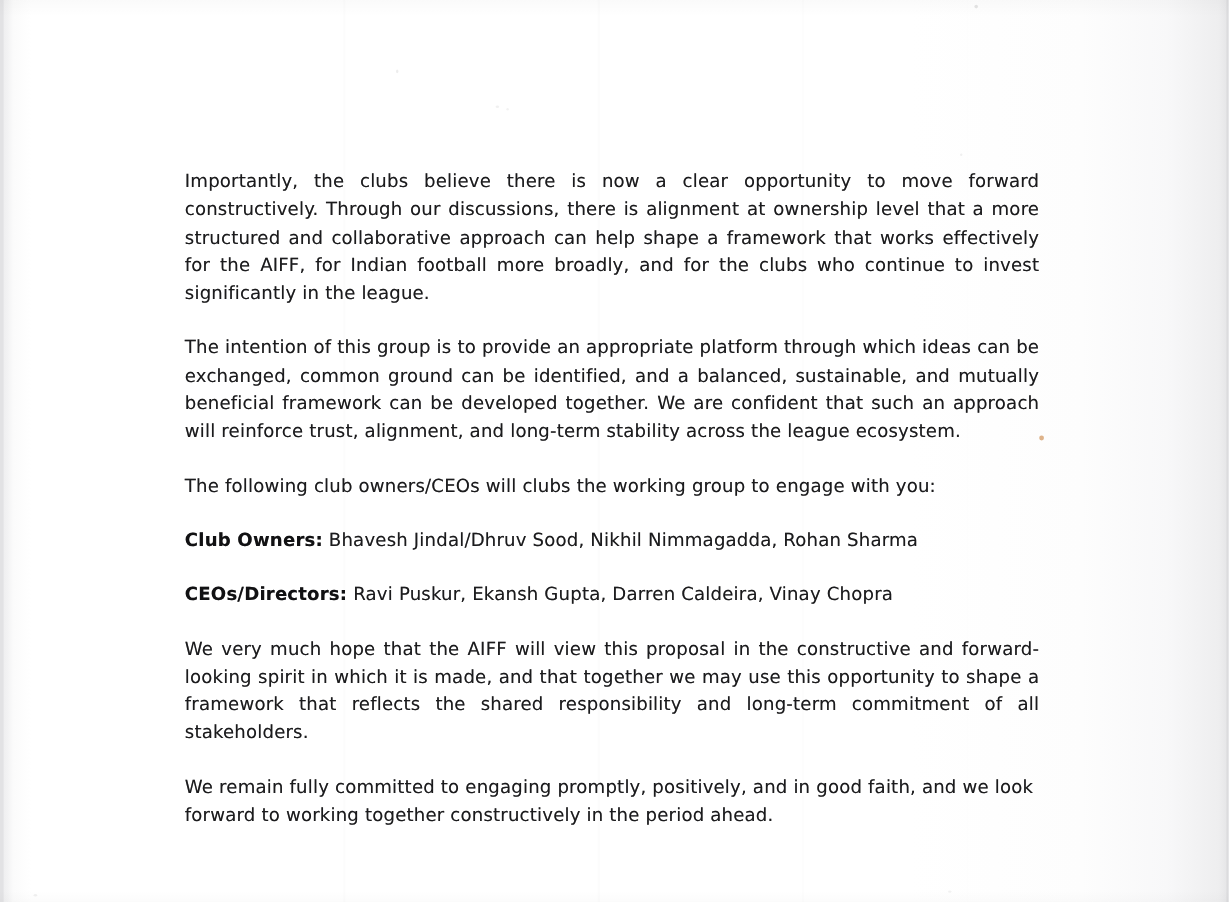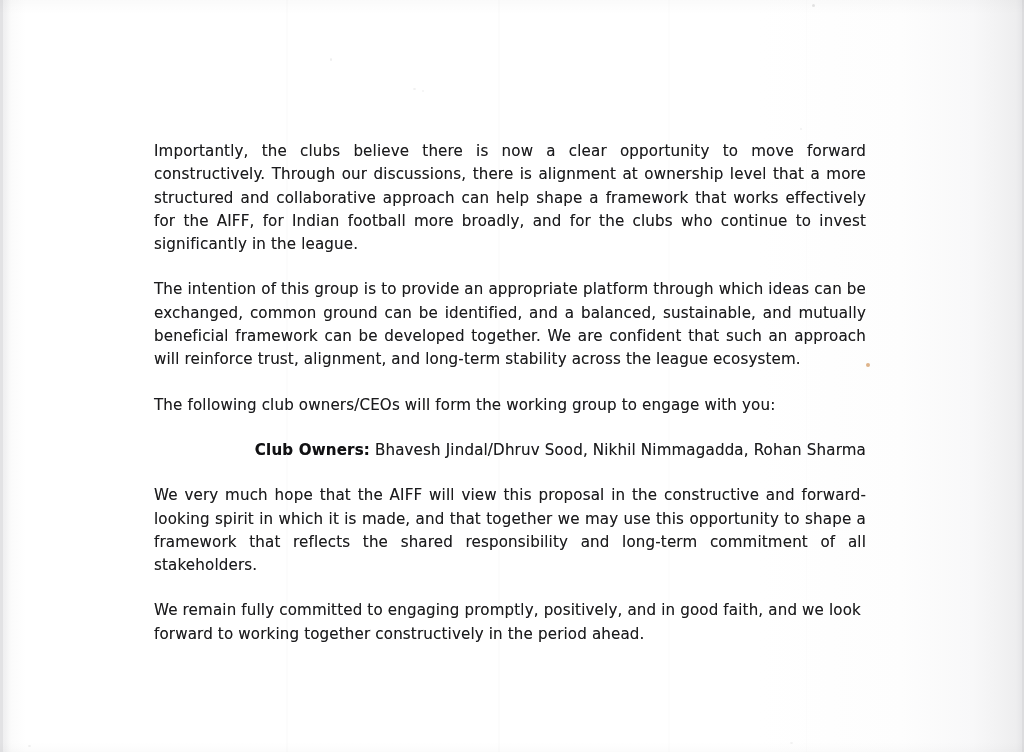--- a/index.html
+++ b/index.html
@@ -103,21 +103,21 @@
 
   .intro-line {
     margin-bottom: 40px;
   }
 
   .roster-line {
     margin: 0 0 22px 0;
     font-size: 15.1px;
     line-height: 23.3px;
     color: #1b1b1d;
-    text-align: right;
+    text-align: left;
     letter-spacing: 0.01em;
     text-shadow: 0 0 0.45px rgba(0,0,0,0.42);
   }
   .roster-line .role {
     font-weight: 700;
     color: #111113;
   }
 
   
   .speck {
@@ -158,27 +158,31 @@
   <div class="edge-top"></div>
   <div class="edge-bottom"></div>
 
   <div class="letter-body">
 
     <p class="para">Importantly, the clubs believe there is now a clear opportunity to move forward constructively. Through our discussions, there is alignment at ownership level that a more structured and collaborative approach can help shape a framework that works effectively for the AIFF, for Indian football more broadly, and for the clubs who continue to invest significantly in the league.</p>
 
 
     <p class="para">The intention of this group is to provide an appropriate platform through which ideas can be exchanged, common ground can be identified, and a balanced, sustainable, and mutually beneficial framework can be developed together. We are confident that such an approach will reinforce trust, alignment, and long-term stability across the league ecosystem.</p>
 
-    <p class="para last-line-left intro-line">The following club owners/CEOs will form the working group to engage with you:</p>
+    <p class="para last-line-left intro-line">The following club owners/CEOs will clubs the working group to engage with you:</p>
 
     <p class="roster-line">
       <span class="role">Club Owners:</span>
       <span>Bhavesh Jindal/Dhruv Sood, Nikhil Nimmagadda, Rohan Sharma</span>
     </p>
 
+    <p class="roster-line">
+      <span class="role">CEOs/Directors:</span>
+      <span>Ravi Puskur, Ekansh Gupta, Darren Caldeira, Vinay Chopra</span>
+    </p>
 
     <p class="para">We very much hope that the AIFF will view this proposal in the constructive and forward-looking spirit in which it is made, and that together we may use this opportunity to shape a framework that reflects the shared responsibility and long-term commitment of all stakeholders.</p>
 
     <p class="para last-line-left">We remain fully committed to engaging promptly, positively, and in good faith, and we look forward to working together constructively in the period ahead.</p>
 
   </div>
 
   <div class="speck speck-orange"></div>
   <div class="speck speck-1"></div>
 

